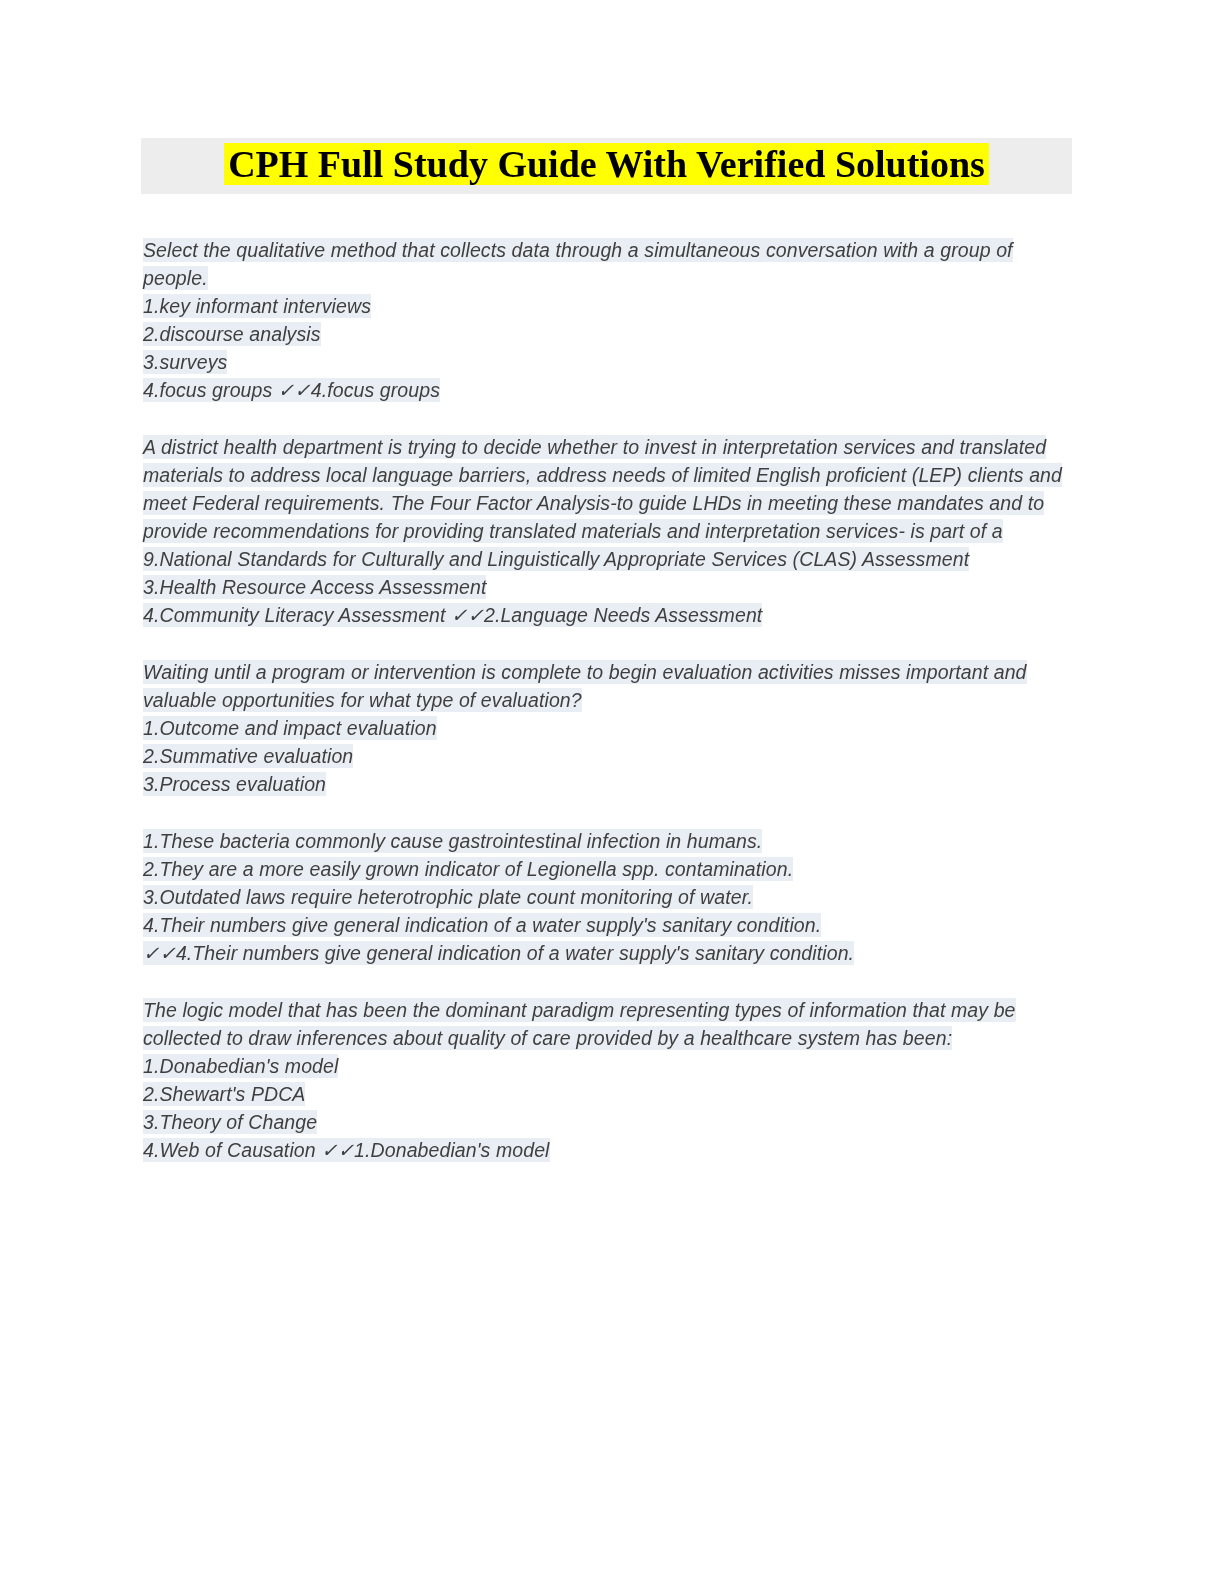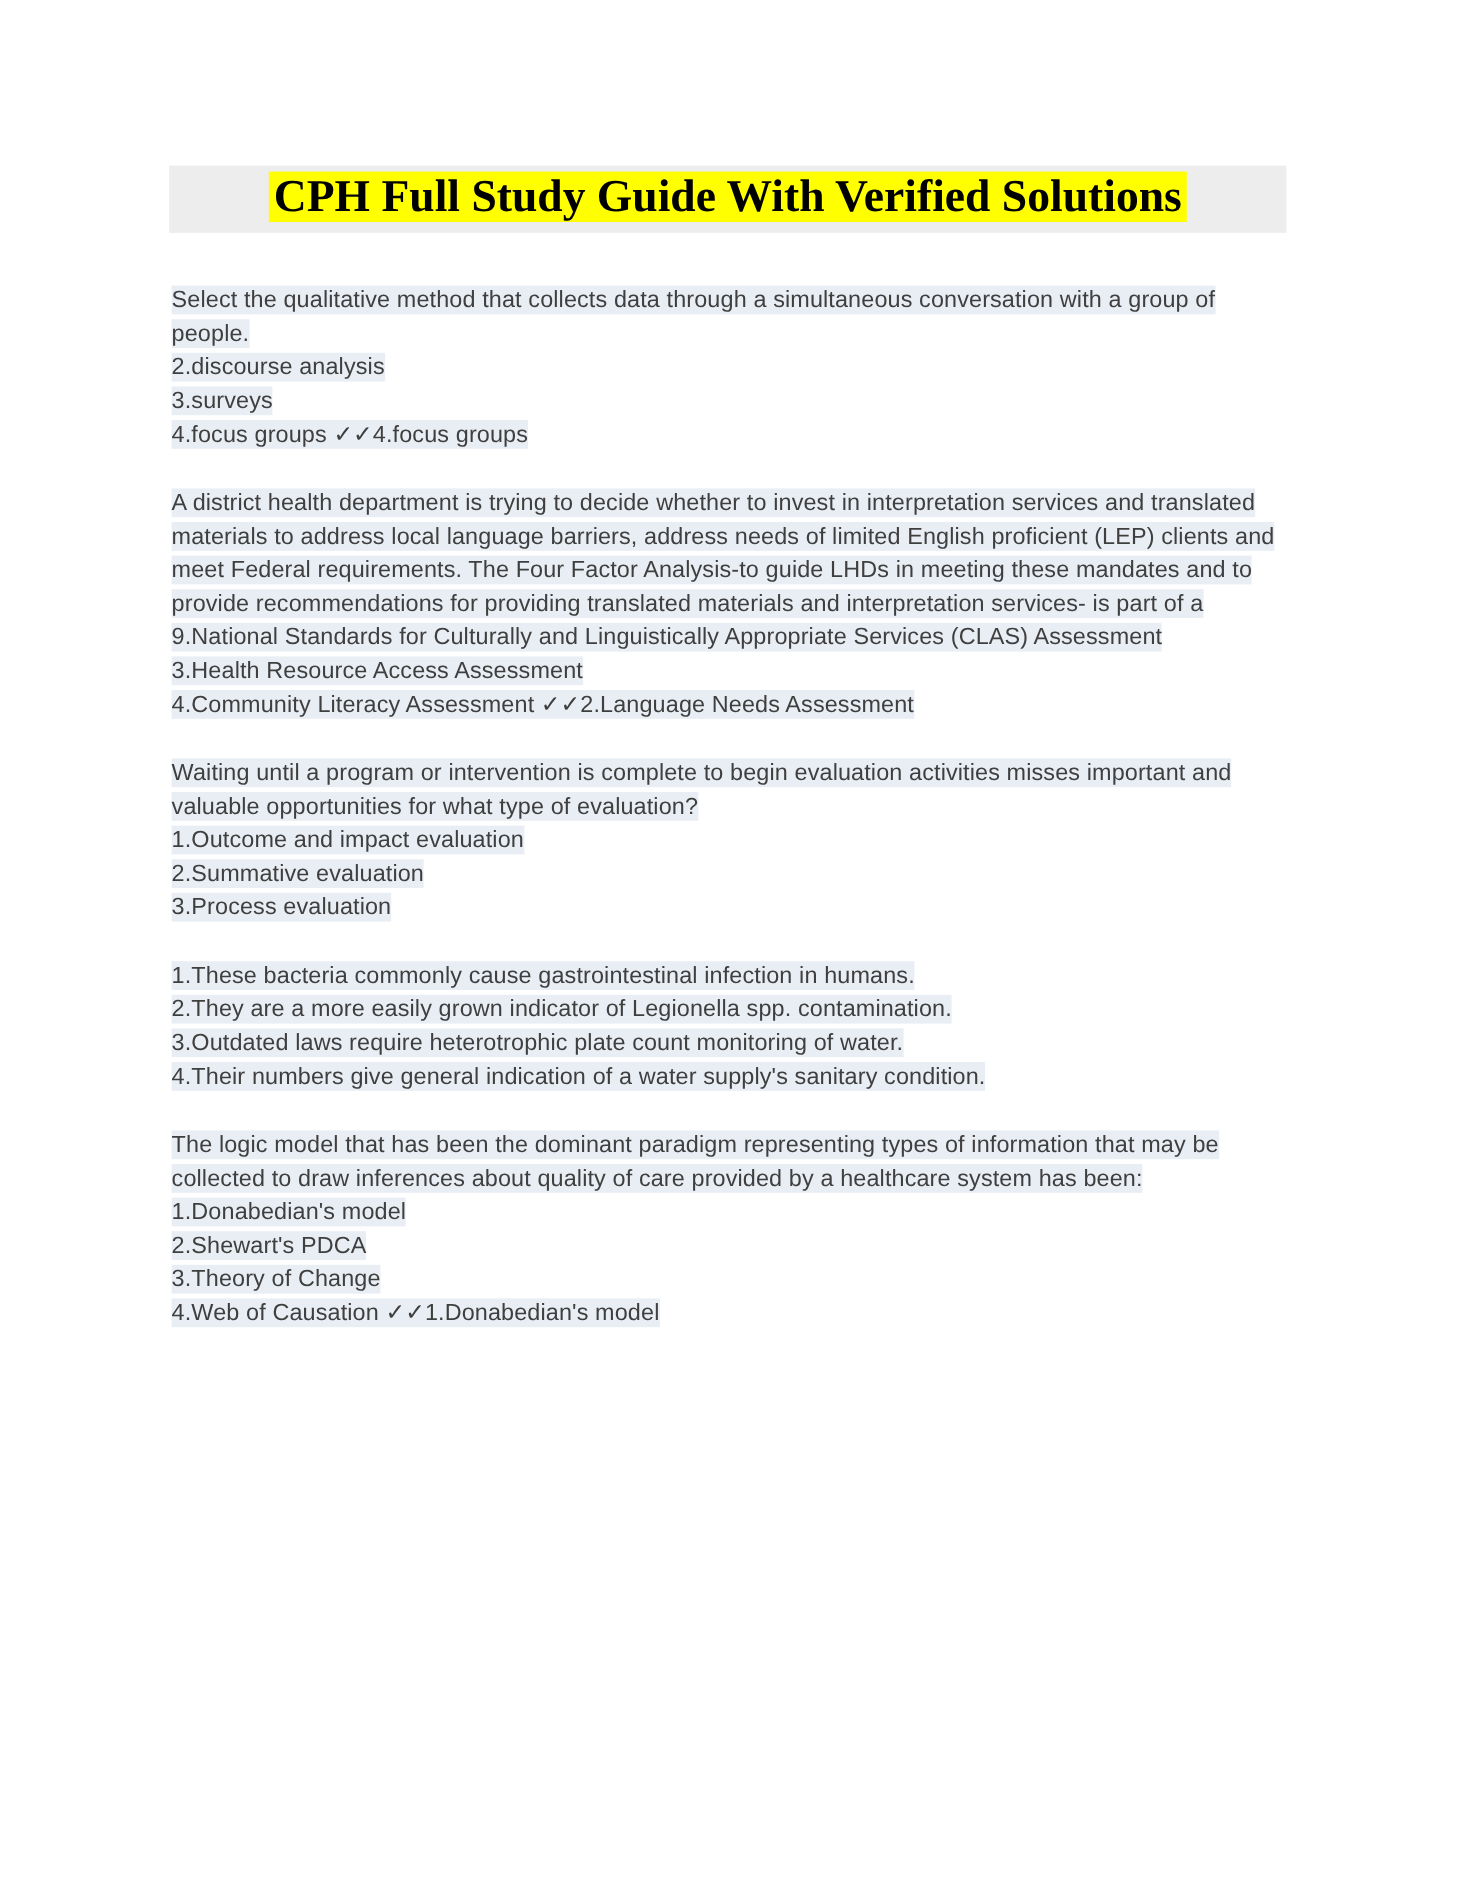--- a/index.html
+++ b/index.html
@@ -37,38 +37,40 @@
     margin: 42px 143px 0 143px;
     width: 938px;
   }
   .question {
     margin-bottom: 29px;
   }
   .line {
     font-size: 19.5px;
     line-height: 28px;
     letter-spacing: 0.1px;
+    font-style: italic;
   }
   .hl {
     background: #e9eef4;
     -webkit-box-decoration-break: clone;
     box-decoration-break: clone;
     padding: 1px 0;
   }
 </style>
 </head>
 <body>
 
 <div class="page">
   <div class="title-band">
     <span class="title-highlight">CPH Full Study Guide With Verified Solutions</span>
   </div>
   <main class="content" id="questions">
       <section class="question">
         <p class="line prompt"><span class="hl">Select the qualitative method that collects data through a simultaneous conversation with a group of people.</span></p>
+        <p class="line option"><span class="hl">1.key informant interviews</span></p>
         <p class="line option"><span class="hl">2.discourse analysis</span></p>
         <p class="line option"><span class="hl">3.surveys</span></p>
         <p class="line option"><span class="hl">4.focus groups ✓✓4.focus groups</span></p>
       </section>
       <section class="question">
         <p class="line prompt"><span class="hl">A district health department is trying to decide whether to invest in interpretation services and translated materials to address local language barriers, address needs of limited English proficient (LEP) clients and meet Federal requirements. The Four Factor Analysis-to guide LHDs in meeting these mandates and to provide recommendations for providing translated materials and interpretation services- is part of a</span></p>
         <p class="line option"><span class="hl">9.National Standards for Culturally and Linguistically Appropriate Services (CLAS) Assessment</span></p>
         <p class="line option"><span class="hl">3.Health Resource Access Assessment</span></p>
         <p class="line option"><span class="hl">4.Community Literacy Assessment ✓✓2.Language Needs Assessment</span></p>
       </section>
@@ -76,20 +78,21 @@
         <p class="line prompt"><span class="hl">Waiting until a program or intervention is complete to begin evaluation activities misses important and valuable opportunities for what type of evaluation?</span></p>
         <p class="line option"><span class="hl">1.Outcome and impact evaluation</span></p>
         <p class="line option"><span class="hl">2.Summative evaluation</span></p>
         <p class="line option"><span class="hl">3.Process evaluation</span></p>
       </section>
       <section class="question">
         <p class="line option"><span class="hl">1.These bacteria commonly cause gastrointestinal infection in humans.</span></p>
         <p class="line option"><span class="hl">2.They are a more easily grown indicator of Legionella spp. contamination.</span></p>
         <p class="line option"><span class="hl">3.Outdated laws require heterotrophic plate count monitoring of water.</span></p>
         <p class="line option"><span class="hl">4.Their numbers give general indication of a water supply's sanitary condition.</span></p>
+        <p class="line option"><span class="hl">✓✓4.Their numbers give general indication of a water supply's sanitary condition.</span></p>
       </section>
       <section class="question">
         <p class="line prompt"><span class="hl">The logic model that has been the dominant paradigm representing types of information that may be collected to draw inferences about quality of care provided by a healthcare system has been:</span></p>
         <p class="line option"><span class="hl">1.Donabedian's model</span></p>
         <p class="line option"><span class="hl">2.Shewart's PDCA</span></p>
         <p class="line option"><span class="hl">3.Theory of Change</span></p>
         <p class="line option"><span class="hl">4.Web of Causation ✓✓1.Donabedian's model</span></p>
       </section>
     </main>
 </div>

